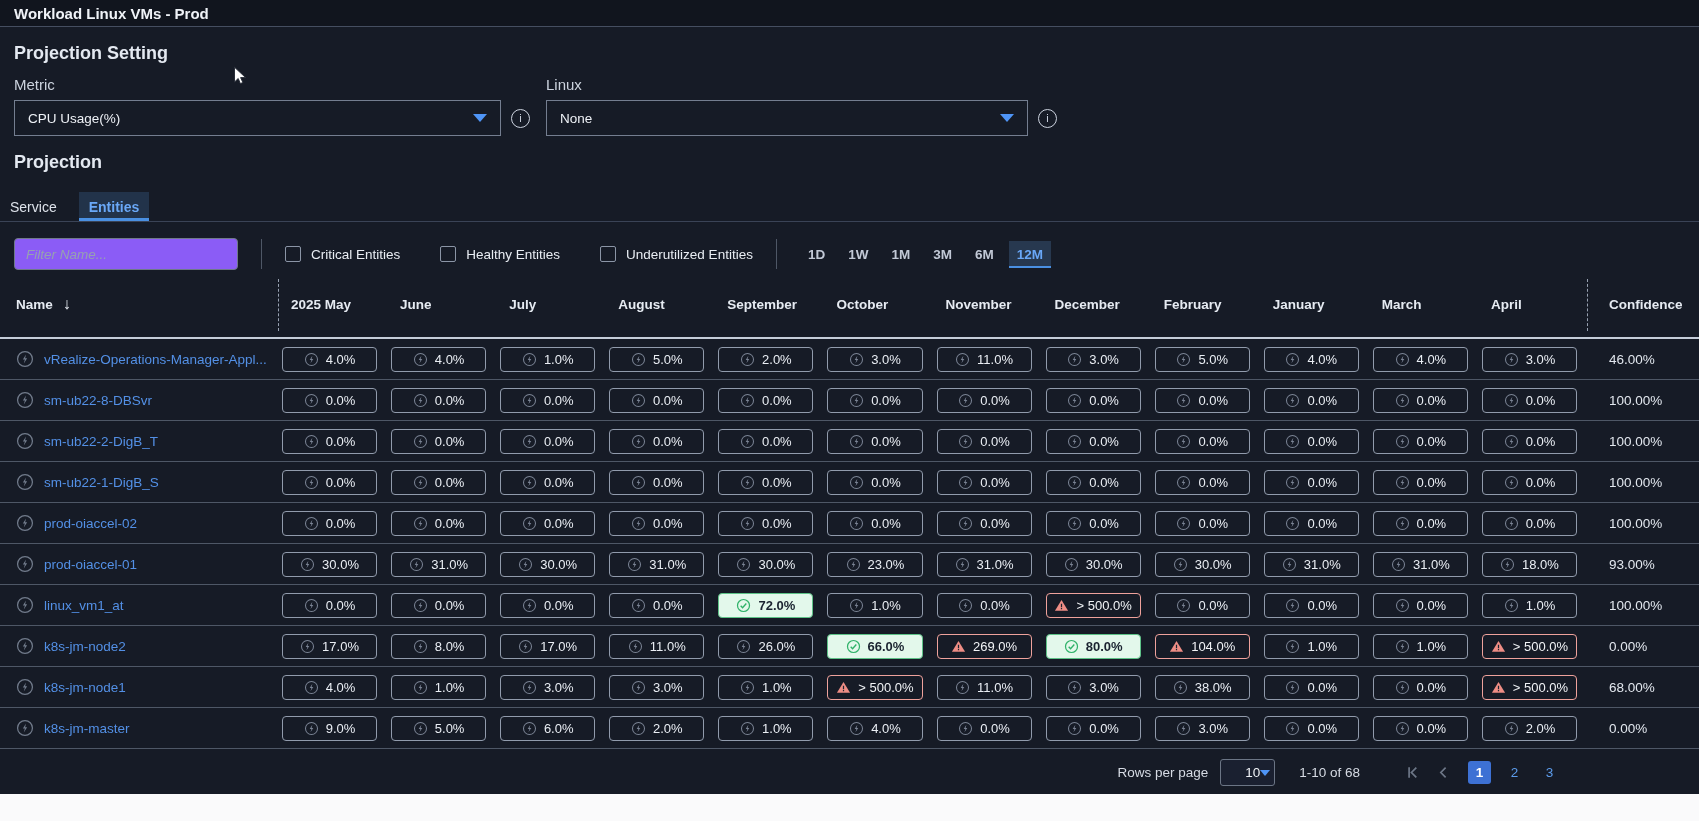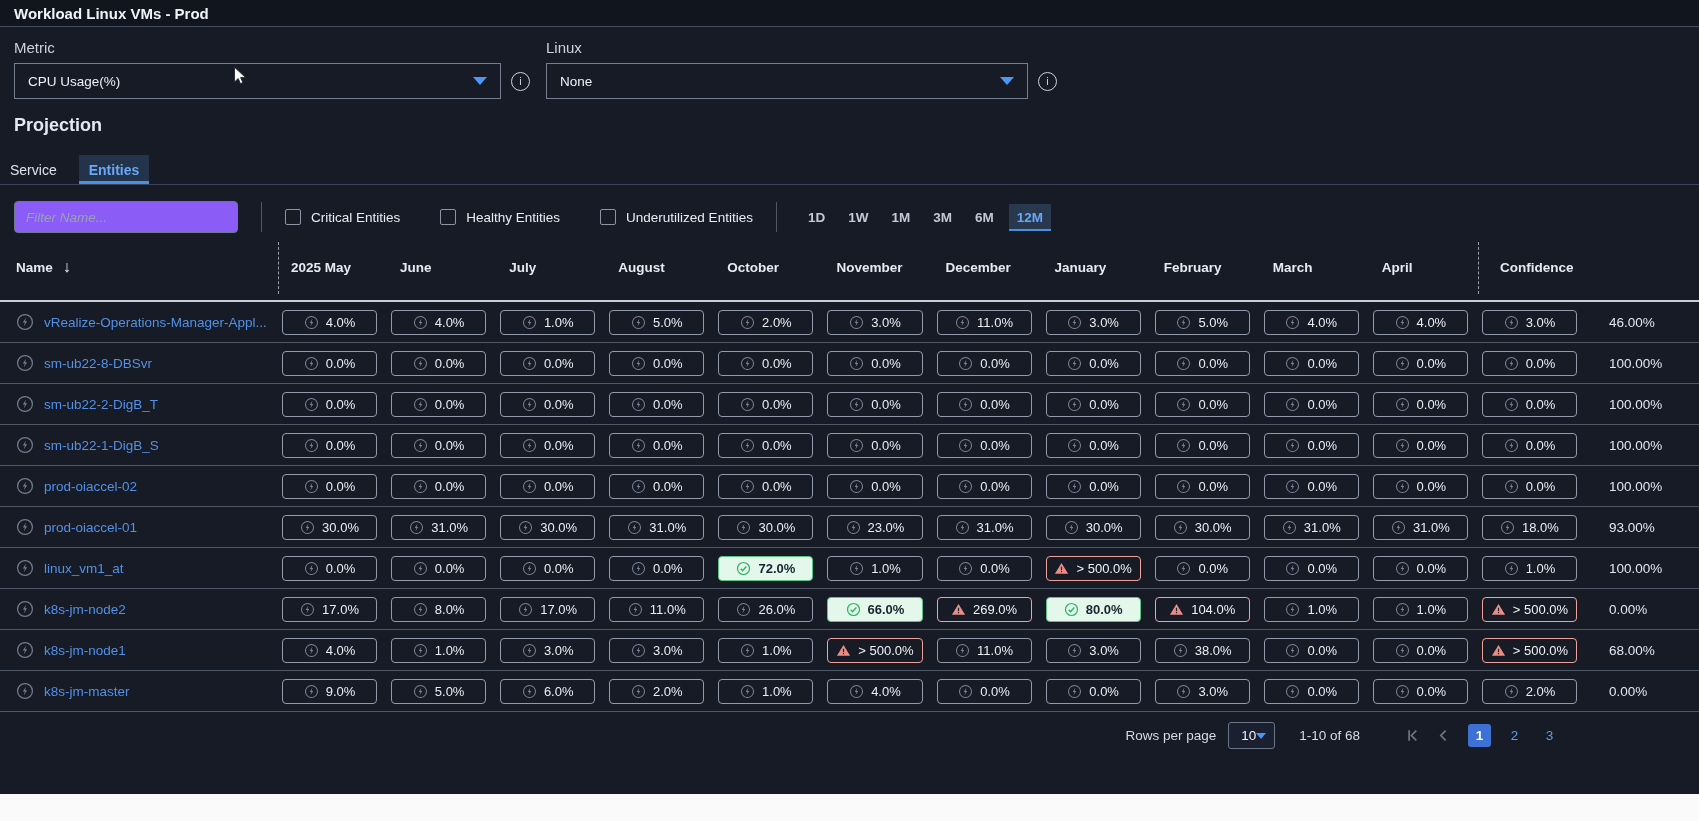--- a/index.html
+++ b/index.html
@@ -56,41 +56,42 @@
     border:1px solid #919bac;border-radius:4px;font-size:13px;color:#eaeef4;background:transparent;box-sizing:border-box;}
   .picon{display:flex;color:#7b8495;}
   .pill.ok{background:#e3f8eb;border-color:#5dc287;color:#1a2330;font-weight:700;}
   .pill.ok .picon{color:#2fb269;}
   .pill.warn{border-color:#efa29c;color:#f1f3f6;}
   .pill.warn .picon{color:#ee8d85;}
   .td-conf{padding-left:22px;font-size:13.5px;color:#e2e7ee;}
   .pagination{height:47px;display:flex;align-items:center;justify-content:flex-end;
     padding-right:138px;font-size:13.5px;color:#d6dbe4;}
   .pg-label{margin-right:12px;}
-  .pg-select{width:47px;height:27px;border:1px solid #6b7585;border-radius:3px;display:flex;
-    align-items:center;justify-content:space-between;padding:0 12px;box-sizing:border-box;
+  .pg-select{width:55px;height:27px;border:1px solid #6b7585;border-radius:3px;display:flex;
+    align-items:center;justify-content:space-between;padding:0 24px;box-sizing:border-box;
     color:#eef1f6;cursor:pointer;background:#1a2030;}
   .pg-range{margin-left:24px;}
   .pg-nav{display:flex;color:#6d7787;cursor:pointer;}
   .pg-first{margin-left:44px;}
   .pg-prev{margin-left:14px;}
   .pg-pages{display:flex;align-items:center;gap:12px;margin-left:16px;}
   .page{color:#5c9bea;cursor:pointer;font-size:13.5px;min-width:23px;text-align:center;}
   .page.active{background:#3d71d4;color:#fff;border-radius:3px;height:23px;line-height:23px;font-weight:700;}
   .bottom-strip{width:1699px;height:27px;background:#fafafb;}
   .cursor{position:absolute;left:233px;top:66px;pointer-events:none;}
 </style>
 </head>
 <body>
 
 <div class="panel">
   <div class="titlebar">
     <span>Workload Linux VMs - Prod</span>
   </div>
 
+  <div class="h1">Projection Setting</div>
 
   <div class="fields">
     <div class="field">
       <div class="field-label">Metric</div>
       <div class="select-row">
         <div class="select">
           <span>CPU Usage(%)</span>
           <span class="caret"></span>
         </div>
         <span class="info">i</span>
@@ -146,25 +147,26 @@
   <div class="table">
     <div class="thead" id="thead">
       <div class="th th-name">
         <span>Name</span>
         <span class="sort">↓</span>
       </div>
       <div class="th-month first">2025 May</div>
         <div class="th-month">June</div>
         <div class="th-month">July</div>
         <div class="th-month">August</div>
+        <div class="th-month">September</div>
         <div class="th-month">October</div>
         <div class="th-month">November</div>
         <div class="th-month">December</div>
+        <div class="th-month">February</div>
         <div class="th-month">January</div>
-        <div class="th-month">February</div>
         <div class="th-month">March</div>
         <div class="th-month">April</div>
         <div class="th-conf" id="th-conf">
         <span>Confidence</span>
       </div>
     </div>
     <div id="tbody">
         <div class="tr">
           <div class="td-name">
             <span class="entity-icon">

